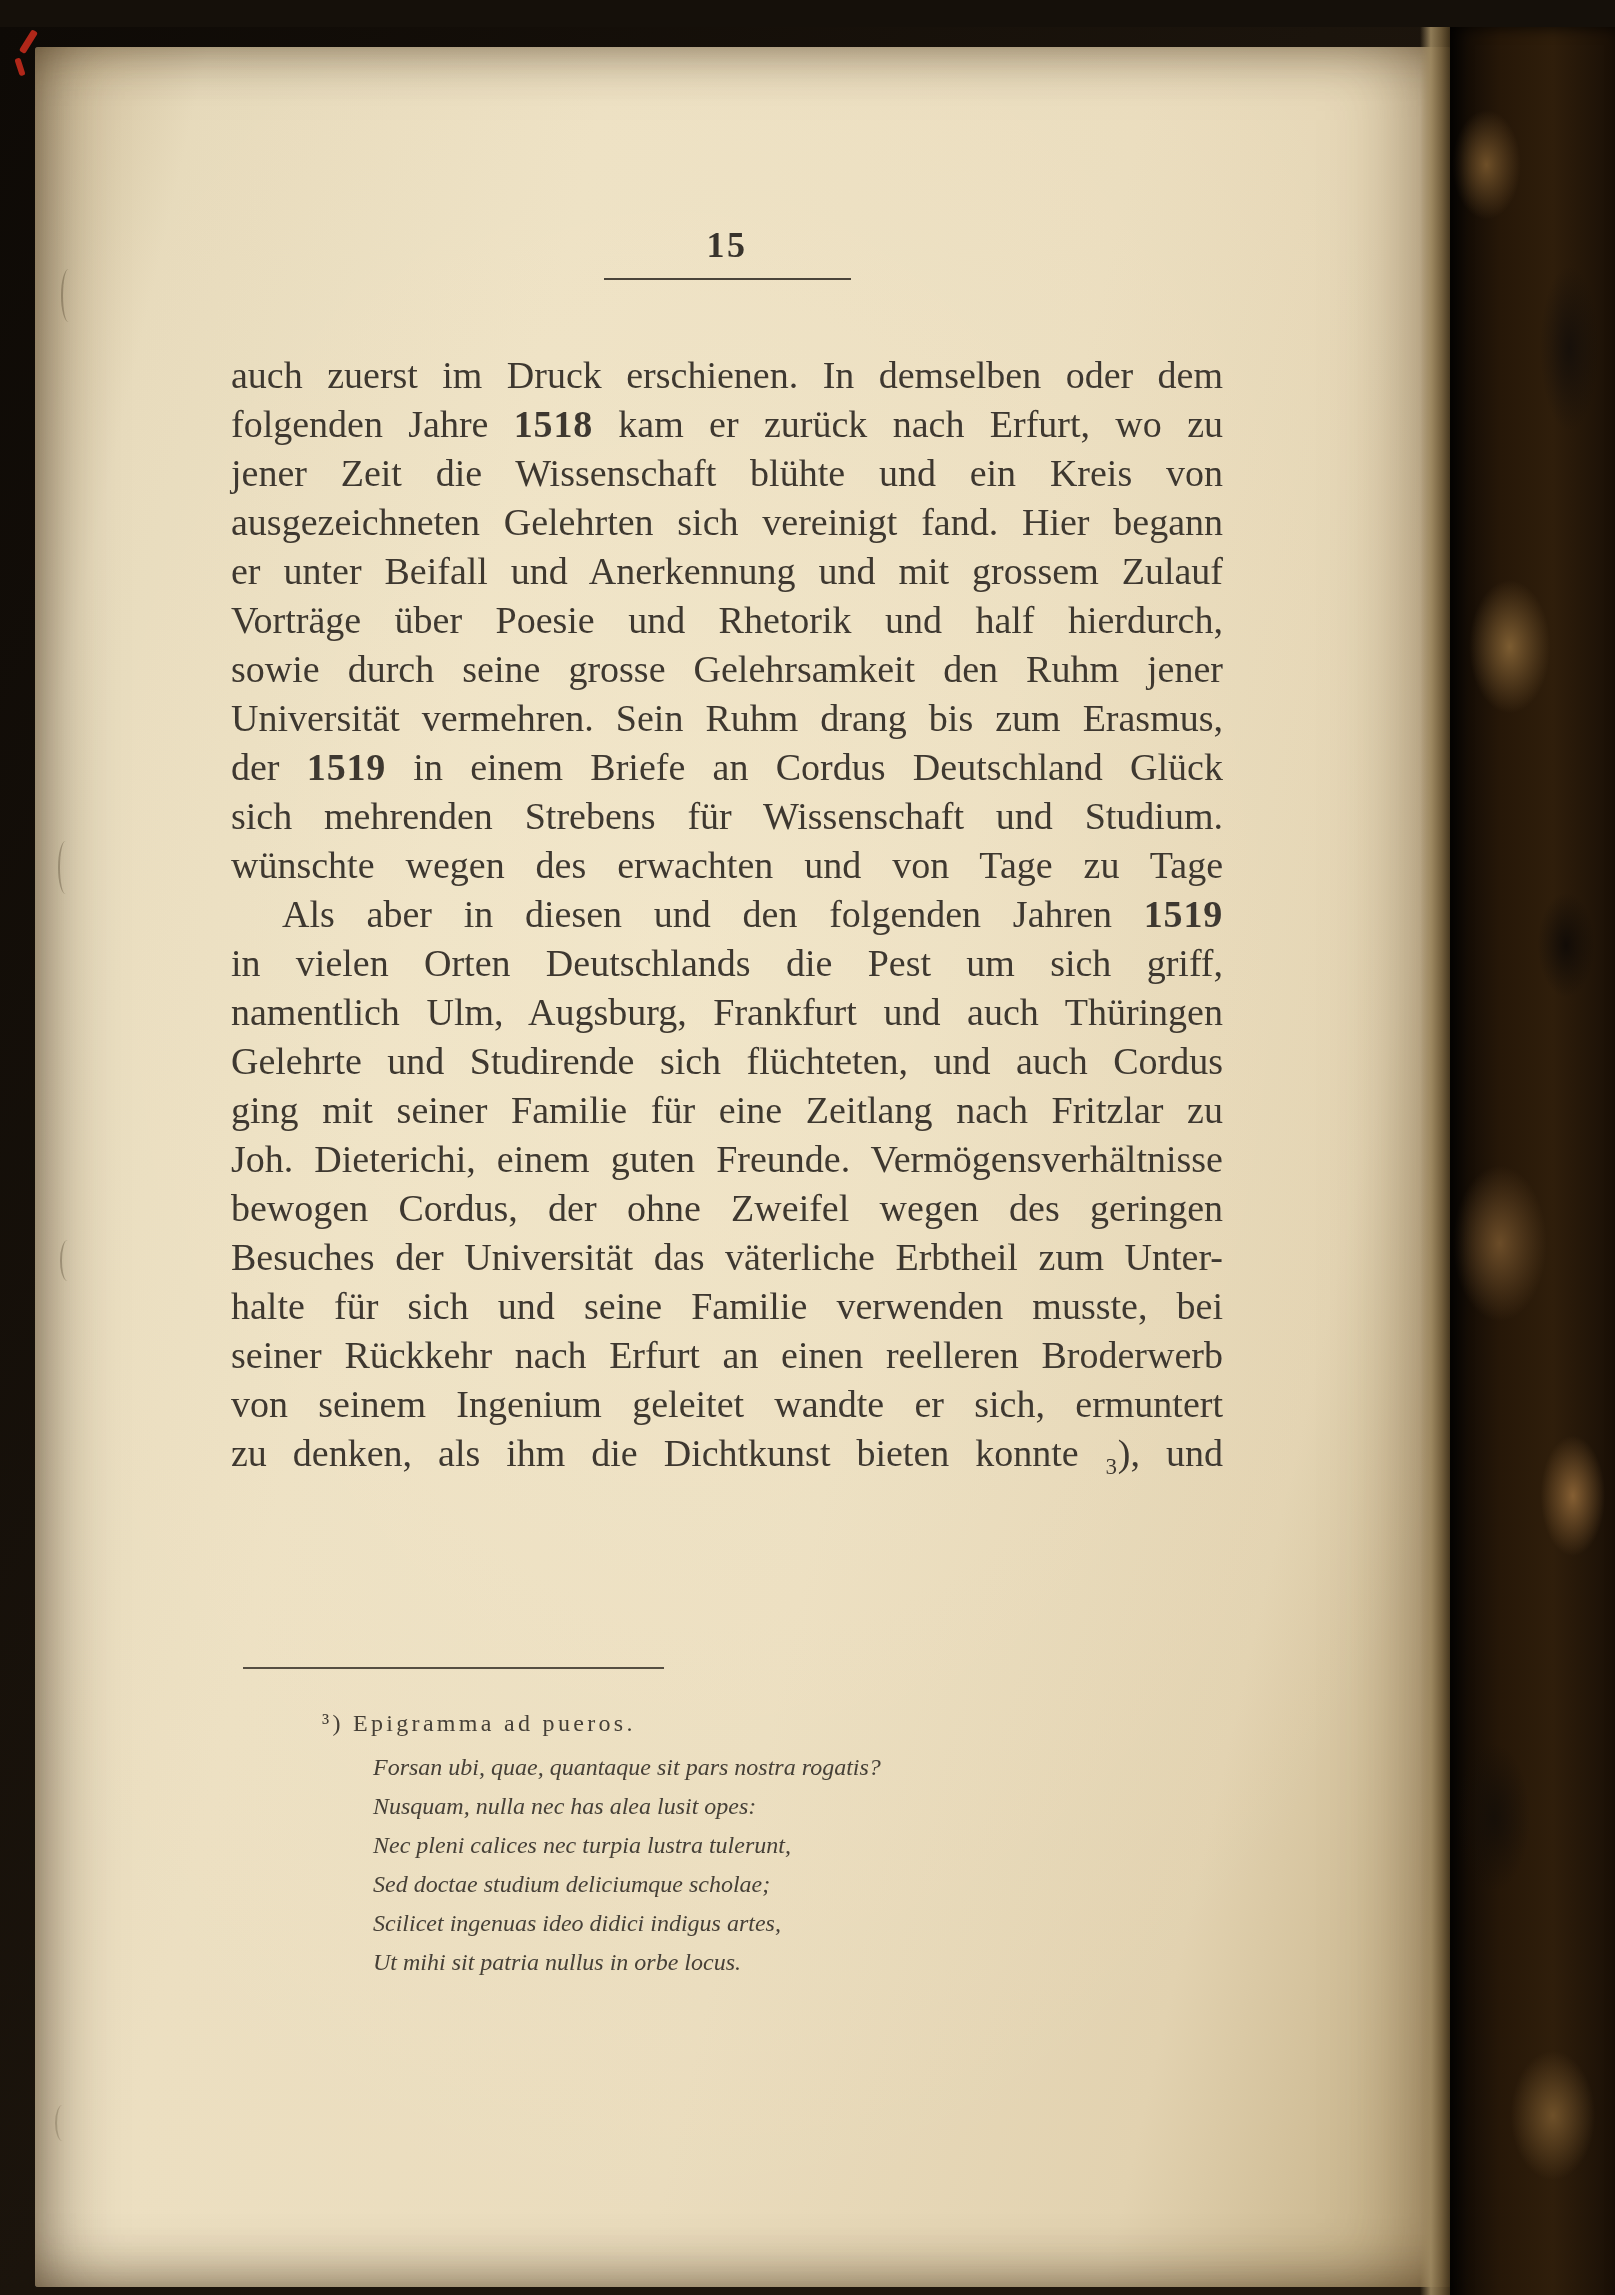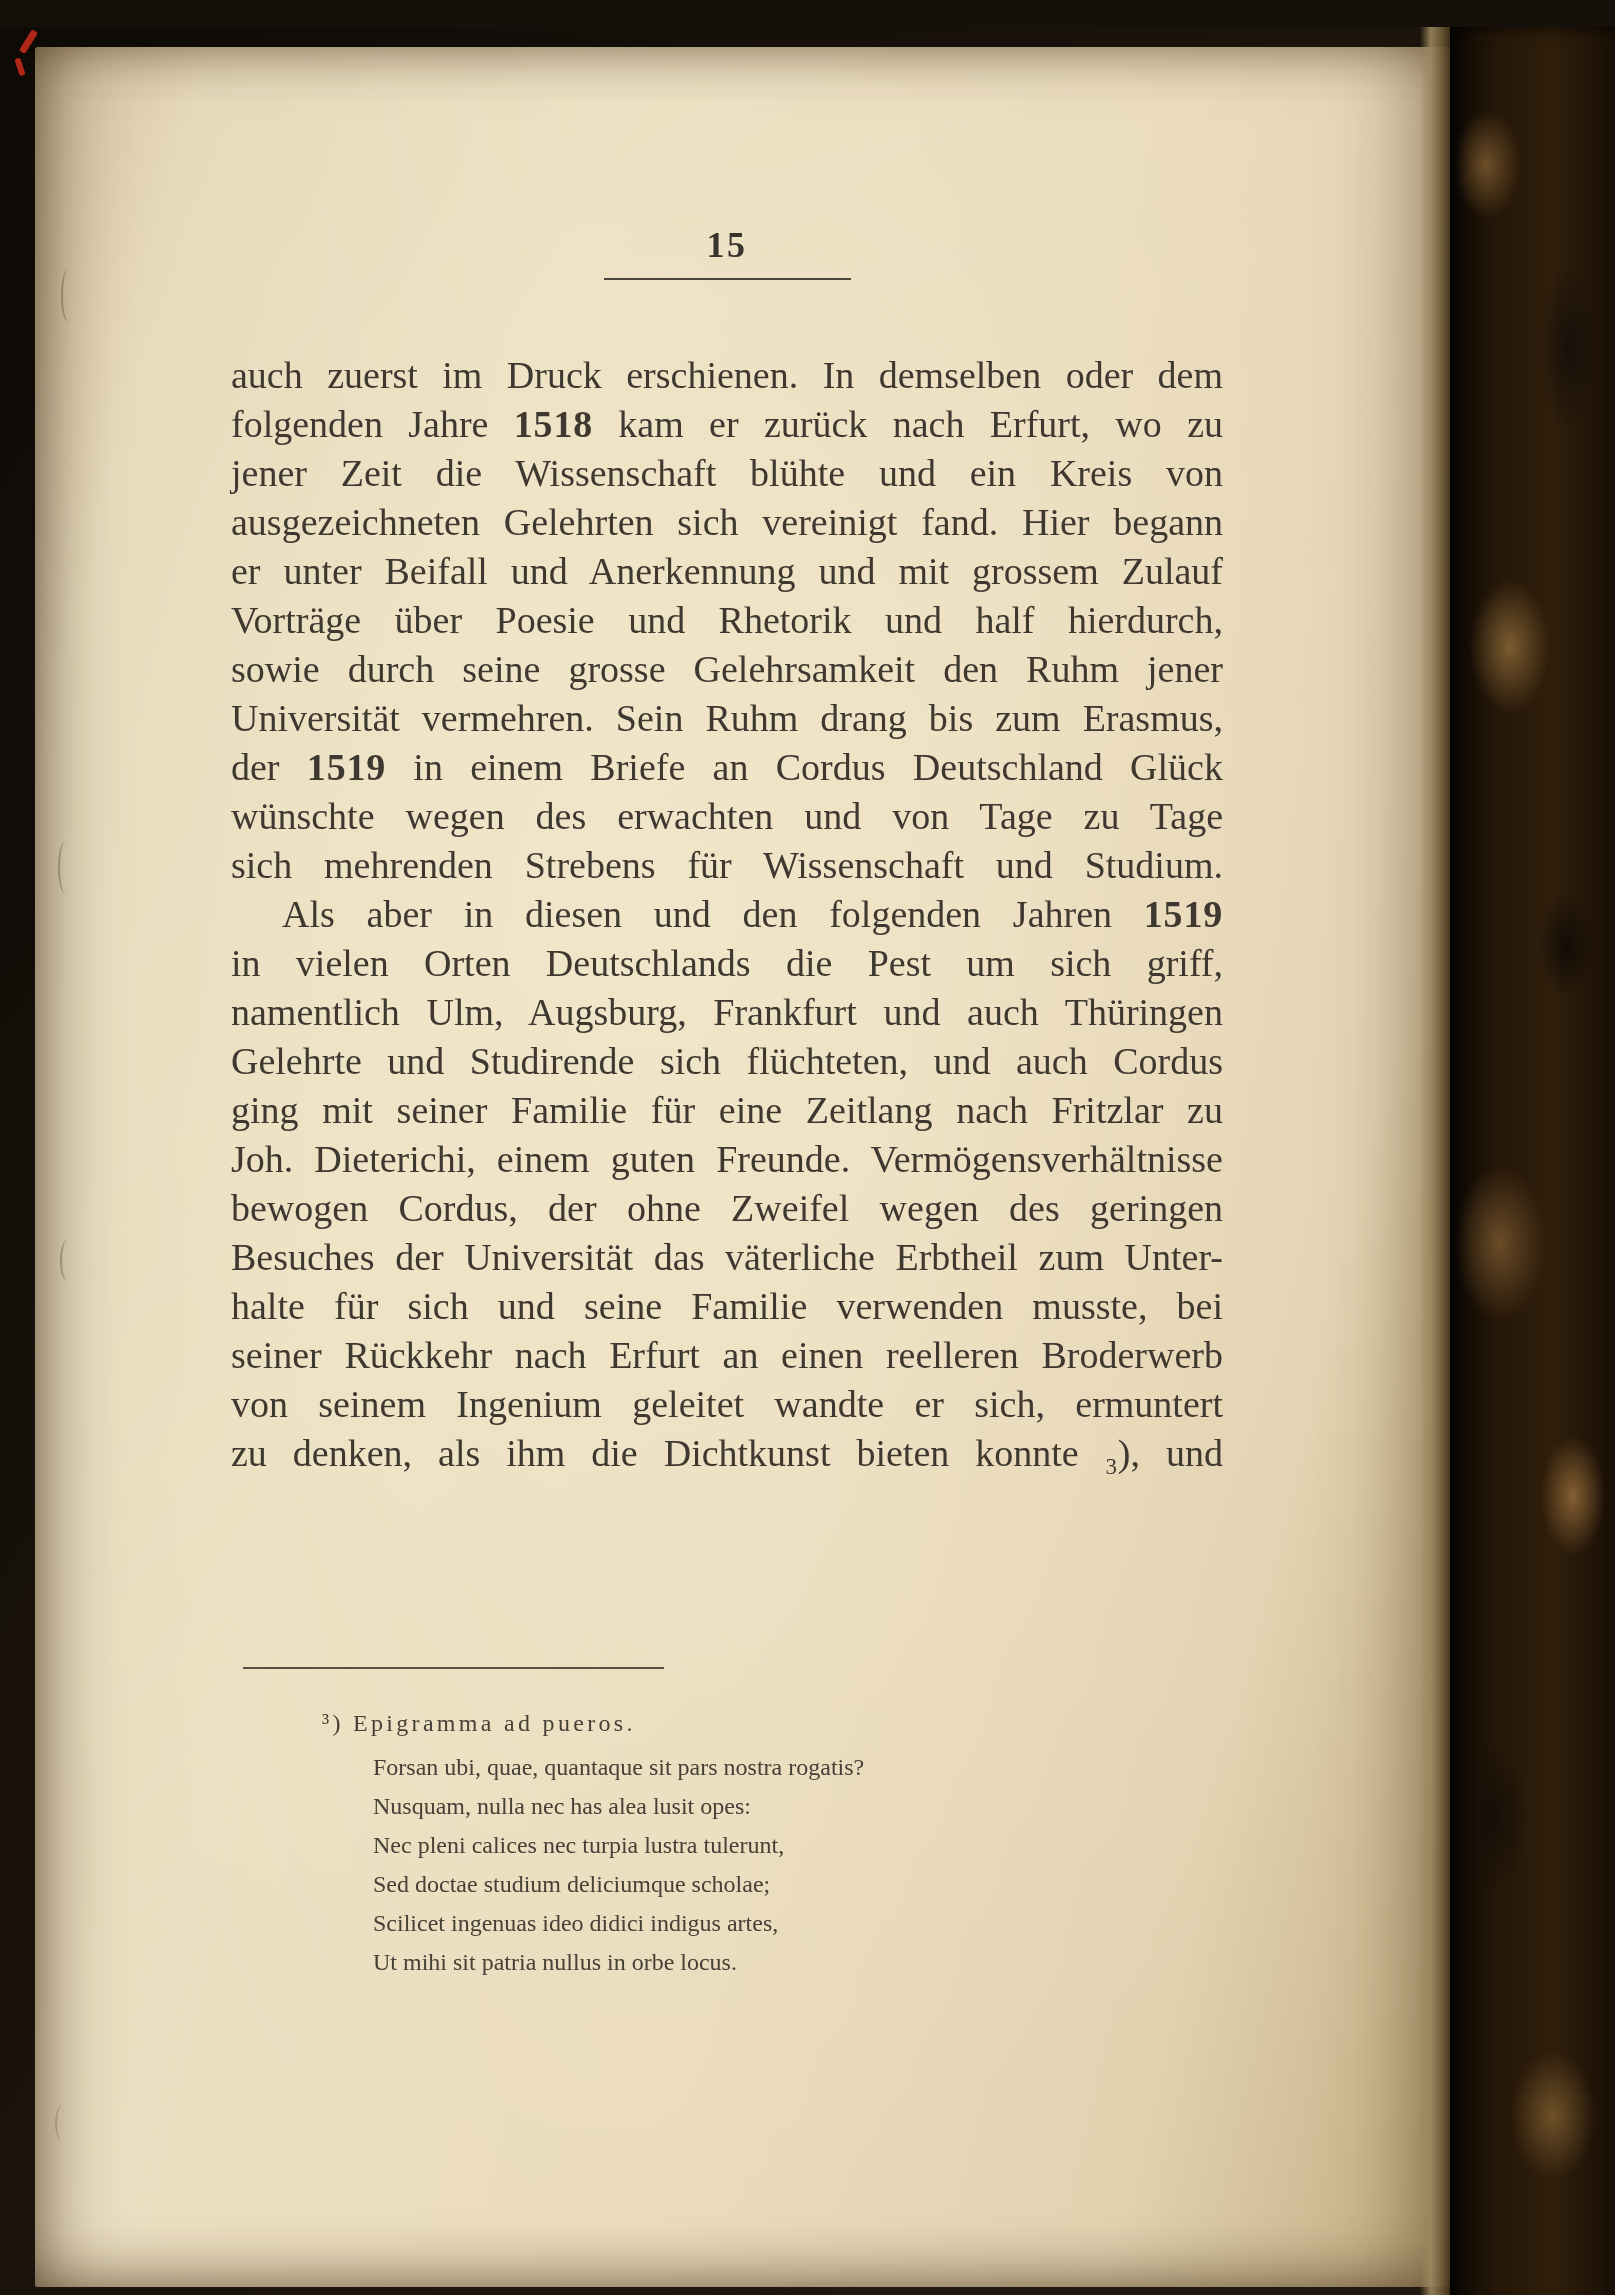--- a/index.html
+++ b/index.html
@@ -126,21 +126,21 @@
     font-size: 24px;
     line-height: 39px;
     color: #464037;
   }
   .fn-head {
     text-indent: 91px;
     letter-spacing: 3.3px;
     margin-bottom: 5px;
   }
   .fn-verse { margin-left: 142px; }
-  .fn-verse .text-line { text-align: left; text-align-last: left; }
+  .fn-verse .text-line { text-align: left; text-align-last: left; font-style: italic; }
 </style>
 </head>
 <body>
 
 <div class="scan">
 
   <div class="red-mark mark-a"></div>
   <div class="red-mark mark-b"></div>
 
   <div class="page">
@@ -160,22 +160,22 @@
         <div class="para">
             <div class="text-line">auch zuerst im Druck erschienen. In demselben oder dem</div>
             <div class="text-line">folgenden Jahre <b>1518</b> kam er zurück nach Erfurt, wo zu</div>
             <div class="text-line">jener Zeit die Wissenschaft blühte und ein Kreis von</div>
             <div class="text-line">ausgezeichneten Gelehrten sich vereinigt fand. Hier begann</div>
             <div class="text-line">er unter Beifall und Anerkennung und mit grossem Zulauf</div>
             <div class="text-line">Vorträge über Poesie und Rhetorik und half hierdurch,</div>
             <div class="text-line">sowie durch seine grosse Gelehrsamkeit den Ruhm jener</div>
             <div class="text-line">Universität vermehren. Sein Ruhm drang bis zum Erasmus,</div>
             <div class="text-line">der <b>1519</b> in einem Briefe an Cordus Deutschland Glück</div>
+            <div class="text-line">sich mehrenden Strebens für Wissenschaft und Studium.</div>
             <div class="text-line">wünschte wegen des erwachten und von Tage zu Tage</div>
-            <div class="text-line">sich mehrenden Strebens für Wissenschaft und Studium.</div>
           </div>
         <div class="para para-indent">
             <div class="text-line">Als aber in diesen und den folgenden Jahren <b>1519</b></div>
             <div class="text-line">in vielen Orten Deutschlands die Pest um sich griff,</div>
             <div class="text-line">namentlich Ulm, Augsburg, Frankfurt und auch Thüringen</div>
             <div class="text-line">Gelehrte und Studirende sich flüchteten, und auch Cordus</div>
             <div class="text-line">ging mit seiner Familie für eine Zeitlang nach Fritzlar zu</div>
             <div class="text-line">Joh. Dieterichi, einem guten Freunde. Vermögensverhältnisse</div>
             <div class="text-line">bewogen Cordus, der ohne Zweifel wegen des geringen</div>
             <div class="text-line">Besuches der Universität das väterliche Erbtheil zum Unter-</div>

